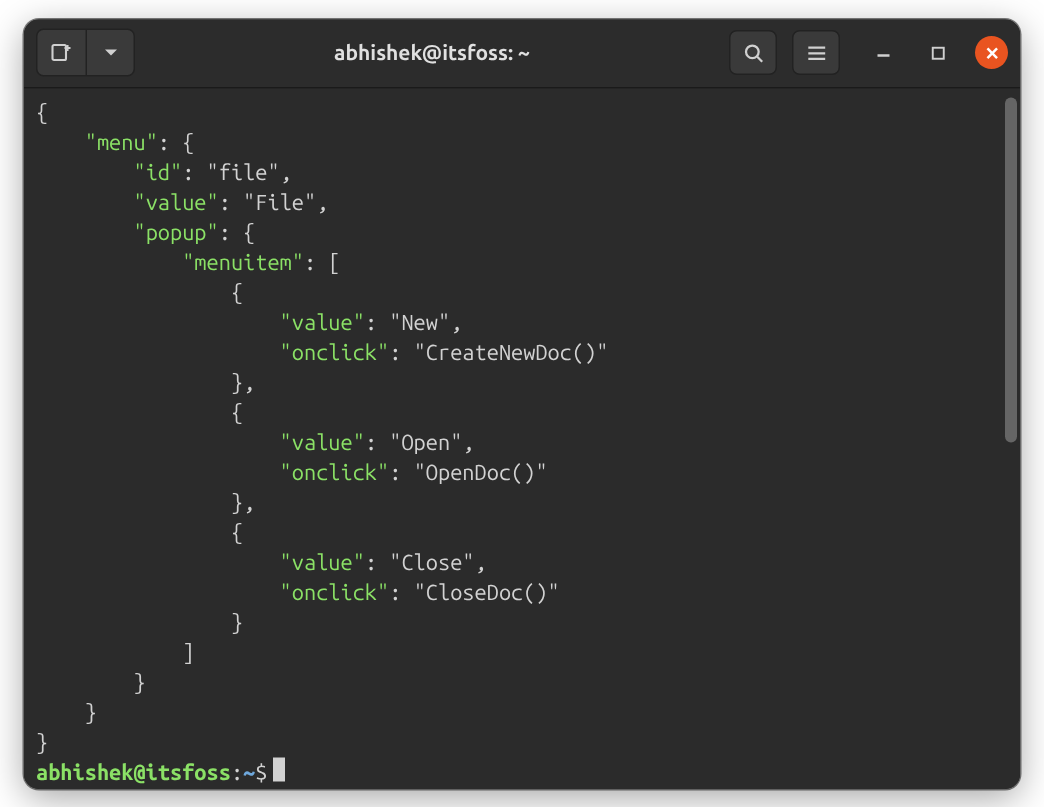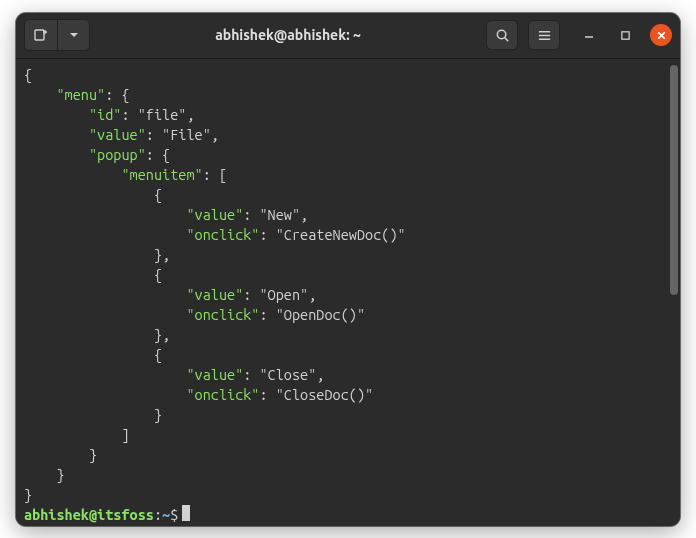--- a/index.html
+++ b/index.html
@@ -161,21 +161,21 @@
           </svg>
         </div>
         <div class="tb-btn">
           <svg width="10" height="10" viewBox="0 0 10 10" fill="currentColor">
             <path d="M1 3 L5 7 L9 3 Z"></path>
           </svg>
         </div>
       </div>
     </div>
 
-    <div class="tb-title">abhishek@abhishek: ~</div>
+    <div class="tb-title">abhishek@itsfoss: ~</div>
 
     <div class="tb-right">
       <div class="tb-icon-btn">
         <svg width="15" height="15" viewBox="0 0 16 16" fill="none" stroke="currentColor" stroke-width="1.6">
           <circle cx="7" cy="7" r="4.5"></circle>
           <line x1="10.5" y1="10.5" x2="14" y2="14"></line>
         </svg>
       </div>
       <div class="tb-icon-btn">
         <svg width="15" height="15" viewBox="0 0 16 16" stroke="currentColor" stroke-width="1.6">

